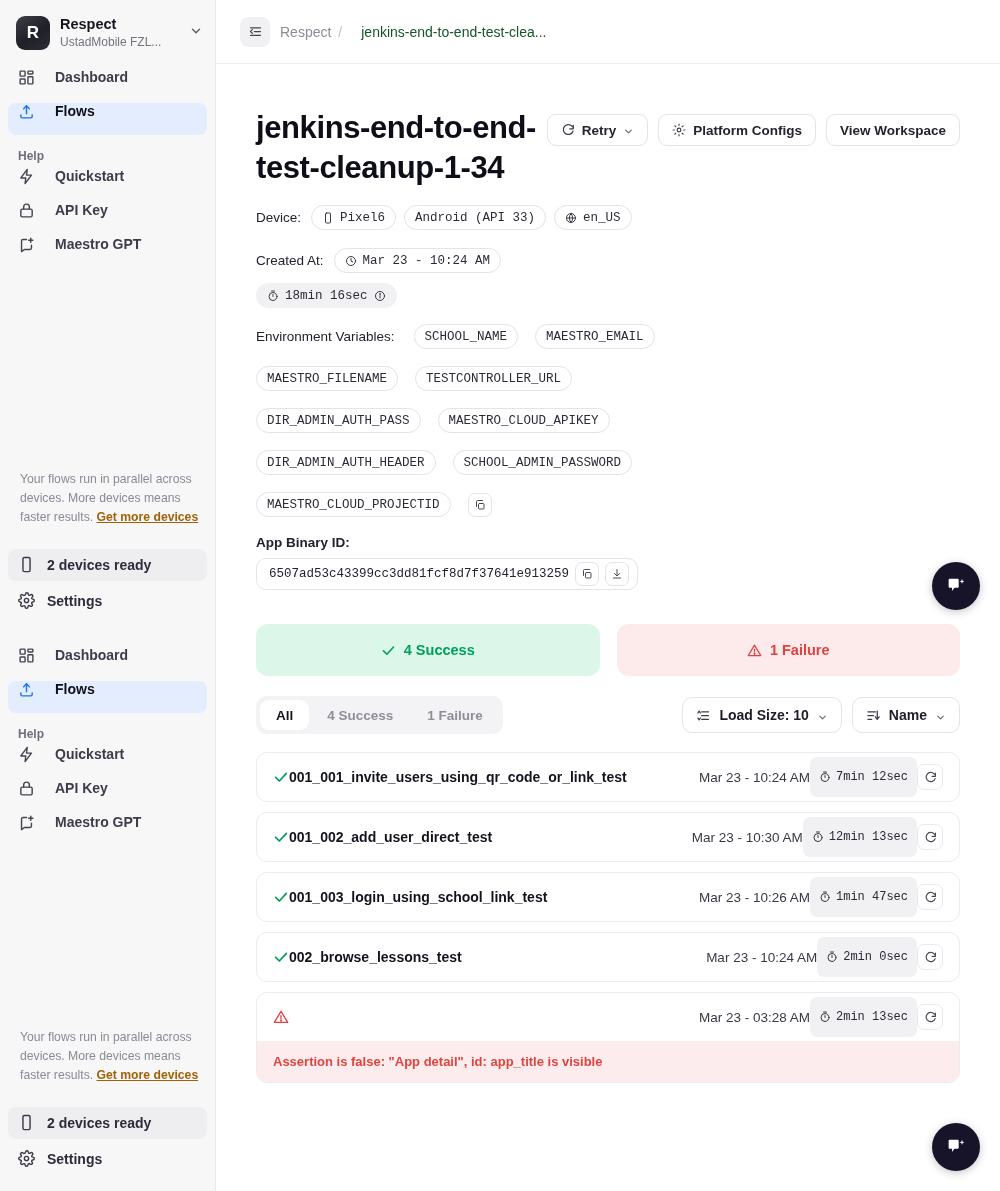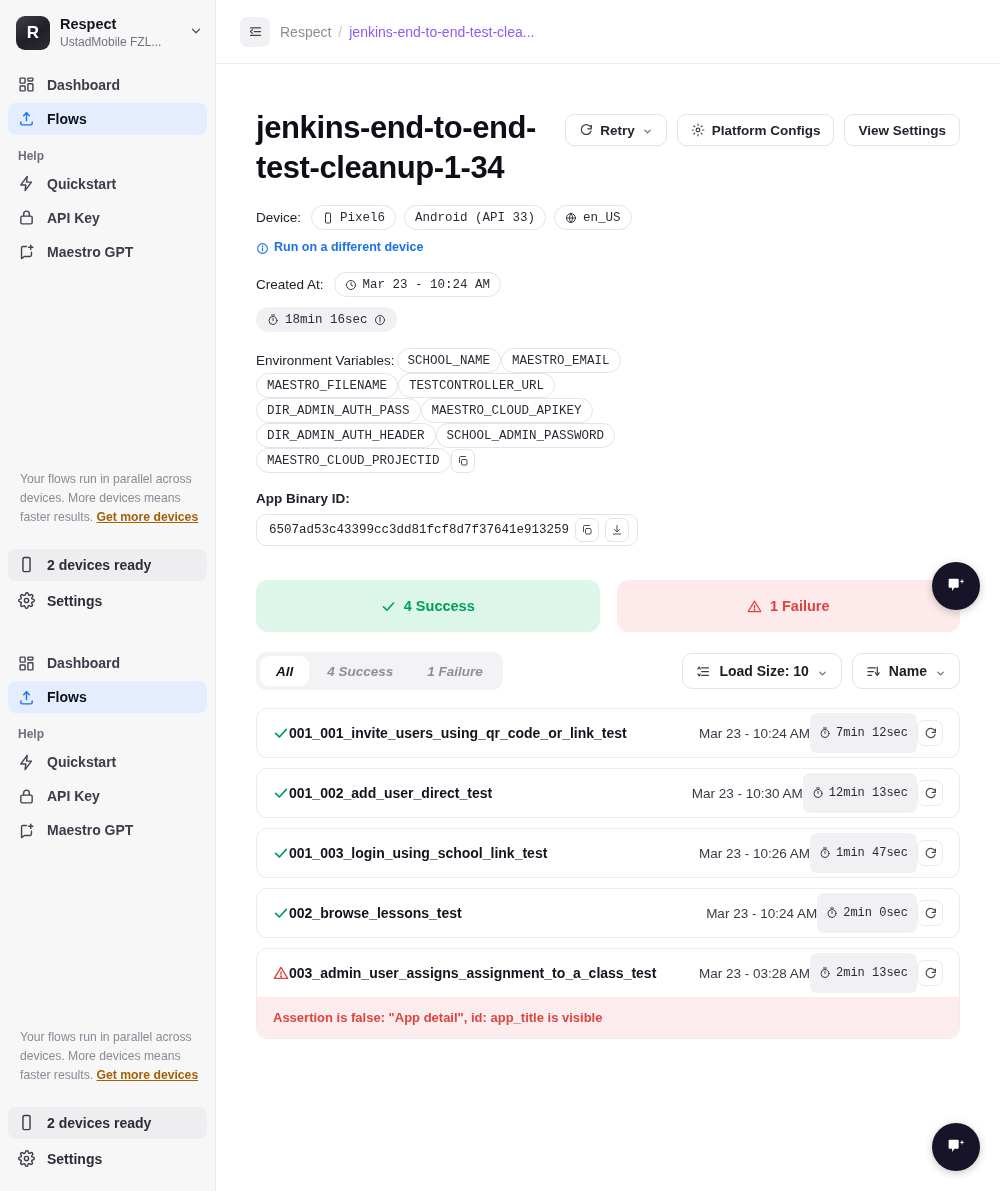--- a/index.html
+++ b/index.html
@@ -40,21 +40,21 @@
   .ws-text { flex: 1 1 auto; min-width: 0; }
   .ws-name { font-size: 14.5px; font-weight: 700; color: #14141f; line-height: 1.2; }
   .ws-sub {
     font-size: 12px; color: #73737f; line-height: 1.35; margin-top: 1px;
     white-space: nowrap; overflow: hidden; text-overflow: ellipsis;
   }
   .ws-chev { flex: 0 0 14px; color: #5a5a68; }
 
   .nav-group { padding: 4px 8px 0 8px; }
   .nav-item {
-    display: flex; align-items: center; gap: 12px;
+    display: flex; align-items: flex-start; gap: 20px;
     height: 32px; padding: 0 10px; margin-bottom: 2px;
     border-radius: 8px;
     font-size: 14px; font-weight: 600; color: #3c3c4a;
     cursor: pointer;
   }
   .nav-item .ic { width: 17px; height: 17px; flex: 0 0 17px; display:block; color: #44444f; }
   .nav-item.active { background: #e3edfd; color: #0f0f1a; }
   .nav-item.active .ic { color: #1a73e8; }
   .nav-heading {
     font-size: 12px; font-weight: 700; color: #6f6f7c;
@@ -84,21 +84,21 @@
     padding: 0 24px; border-bottom: 1px solid #eeeef1;
   }
   .collapse-btn {
     width: 30px; height: 30px; border-radius: 8px; background: #f1f1f4;
     display: flex; align-items: center; justify-content: center;
     color: #44444f; cursor: pointer; border: none;
   }
   .crumbs { display: flex; align-items: center; gap: 7px; font-size: 14px; }
   .crumb-root { color: #8c8c98; cursor: pointer; }
   .crumb-sep { color: #c3c3cc; }
-  .crumb-cur { color: #8b5cf6; }
+  .crumb-cur { color: #14532d; margin-left: 12px; }
 
   .content { padding: 44px 40px 0 40px; }
 
   .page-title {
     font-size: 31px; font-weight: 700; letter-spacing: -0.4px;
     line-height: 1.28; color: #0e0e18; max-width: 370px;
   }
   .title-row { display: flex; align-items: flex-start; }
   .actions { margin-left: auto; display: flex; gap: 10px; padding-top: 6px; }
   .btn {
@@ -121,21 +121,21 @@
     font-family: "Liberation Mono", monospace;
     font-size: 12.5px; color: #2b2b38; white-space: nowrap;
   }
   .pill .ic { width: 12px; height: 12px; flex:0 0 12px; color: #3a3a46; }
   .pill.solid { background: #f1f1f4; border-color: transparent; }
 
   .link-row { display: flex; align-items: center; gap: 5px; margin-top: 10px; }
   .link-blue { font-size: 12.5px; font-weight: 700; color: #1a73e8; cursor: pointer; }
   .link-blue-ic { width: 13px; height: 13px; color: #1a73e8; }
 
-  .env-wrap { display: flex; align-items: center; flex-wrap: wrap; gap: 0; margin-top: 16px; max-width: 400px; }
+  .env-wrap { display: flex; align-items: center; flex-wrap: wrap; gap: 17px; margin-top: 16px; max-width: 400px; }
   .copy-btn {
     width: 24px; height: 24px; border-radius: 7px; border: 1px solid #e3e3e8;
     background: #fff; display: flex; align-items: center; justify-content: center;
     color: #4a4a57; cursor: pointer; flex: 0 0 24px;
   }
   .copy-btn .ic { width: 12px; height: 12px; }
 
   .binary-label { font-size: 13.5px; font-weight: 700; color: #22222e; margin-top: 18px; }
   .binary-box {
     margin-top: 8px; display: inline-flex; align-items: center; gap: 6px;
@@ -150,21 +150,21 @@
     display: flex; align-items: center; justify-content: center; gap: 8px;
     font-size: 14.5px; font-weight: 700;
   }
   .sum-success { background: #dcf7ea; color: #00a05a; }
   .sum-failure { background: #fdeaea; color: #e04141; }
   .sum-card .ic { width: 15px; height: 15px; }
 
   .filter-row { display: flex; align-items: center; margin-top: 20px; }
   .segmented {
     display: flex; align-items: center; gap: 2px;
-    background: #f3f3f5; border-radius: 11px; padding: 4px; font-style: italic;
+    background: #f3f3f5; border-radius: 11px; padding: 4px;
   }
   .seg {
     height: 30px; padding: 0 16px; border-radius: 9px;
     display: flex; align-items: center;
     font-size: 13.5px; font-weight: 700; color: #8e8e9a; cursor: pointer;
   }
   .seg.active { background: #fff; color: #14141f; }
   .right-controls { margin-left: auto; display: flex; gap: 10px; }
   .ctrl {
     display: flex; align-items: center; gap: 8px;
@@ -429,21 +429,21 @@
           <button class="btn">
             <span class="ic">
               <svg viewBox="0 0 24 24" fill="none" stroke="currentColor" stroke-width="2" stroke-linecap="round" stroke-linejoin="round">
                   <circle cx="12" cy="12" r="3.2"></circle>
                   <path d="M12 2v2M12 20v2M2 12h2M20 12h2M4.9 4.9l1.5 1.5M17.6 17.6l1.5 1.5M19.1 4.9l-1.5 1.5M6.4 17.6l-1.5 1.5"></path>
                 </svg>
             </span>
             <span>Platform Configs</span>
           </button>
           <button class="btn">
-            <span>View Settings</span>
+            <span>View Workspace</span>
           </button>
         </div>
       </div>
 
       <div class="meta-row">
         <span class="meta-label">Device:</span>
         <span class="pill">
           <span class="ic">
             <svg viewBox="0 0 24 24" fill="none" stroke="currentColor" stroke-width="2" stroke-linecap="round" stroke-linejoin="round">
                 <rect x="7" y="2" width="10" height="20" rx="2"></rect>
@@ -459,30 +459,20 @@
             <svg viewBox="0 0 24 24" fill="none" stroke="currentColor" stroke-width="2" stroke-linecap="round" stroke-linejoin="round">
                 <circle cx="12" cy="12" r="9"></circle>
                 <line x1="3" y1="12" x2="21" y2="12"></line>
                 <path d="M12 3a15 15 0 0 1 0 18a15 15 0 0 1 0-18z"></path>
               </svg>
           </span>
           <span>en_US</span>
         </span>
       </div>
 
-      <div class="link-row">
-        <span class="link-blue-ic">
-          <svg viewBox="0 0 24 24" fill="none" stroke="currentColor" stroke-width="2" stroke-linecap="round" stroke-linejoin="round">
-              <circle cx="12" cy="12" r="9"></circle>
-              <line x1="12" y1="11" x2="12" y2="16"></line>
-              <circle cx="12" cy="8" r="0.6" fill="currentColor"></circle>
-            </svg>
-        </span>
-        <span class="link-blue">Run on a different device</span>
-      </div>
 
       <div class="meta-row">
         <span class="meta-label">Created At:</span>
         <span class="pill">
           <span class="ic">
             <svg viewBox="0 0 24 24" fill="none" stroke="currentColor" stroke-width="2" stroke-linecap="round" stroke-linejoin="round">
                 <circle cx="12" cy="12" r="9"></circle>
                 <polyline points="12 7 12 12 15.5 14"></polyline>
               </svg>
           </span>
@@ -760,21 +750,20 @@
 
         <div class="flow-card">
           <div class="flow-row">
             <span class="status-ic fail">
               <svg viewBox="0 0 24 24" fill="none" stroke="currentColor" stroke-width="2" stroke-linecap="round" stroke-linejoin="round">
                   <path d="M12 3.5 22 20H2L12 3.5z"></path>
                   <line x1="12" y1="10" x2="12" y2="14.5"></line>
                   <circle cx="12" cy="17.3" r="0.7" fill="currentColor"></circle>
                 </svg>
             </span>
-            <span class="flow-name">003_admin_user_assigns_assignment_to_a_class_test</span>
             <span class="flow-date">Mar 23 - 03:28 AM</span>
             <span class="dur-pill">
               <span class="ic">
                 <svg viewBox="0 0 24 24" fill="none" stroke="currentColor" stroke-width="2" stroke-linecap="round" stroke-linejoin="round">
                     <circle cx="12" cy="13" r="8"></circle>
                     <line x1="12" y1="9" x2="12" y2="13"></line>
                     <line x1="9" y1="2" x2="15" y2="2"></line>
                   </svg>
               </span>
               <span>2min 13sec</span>

